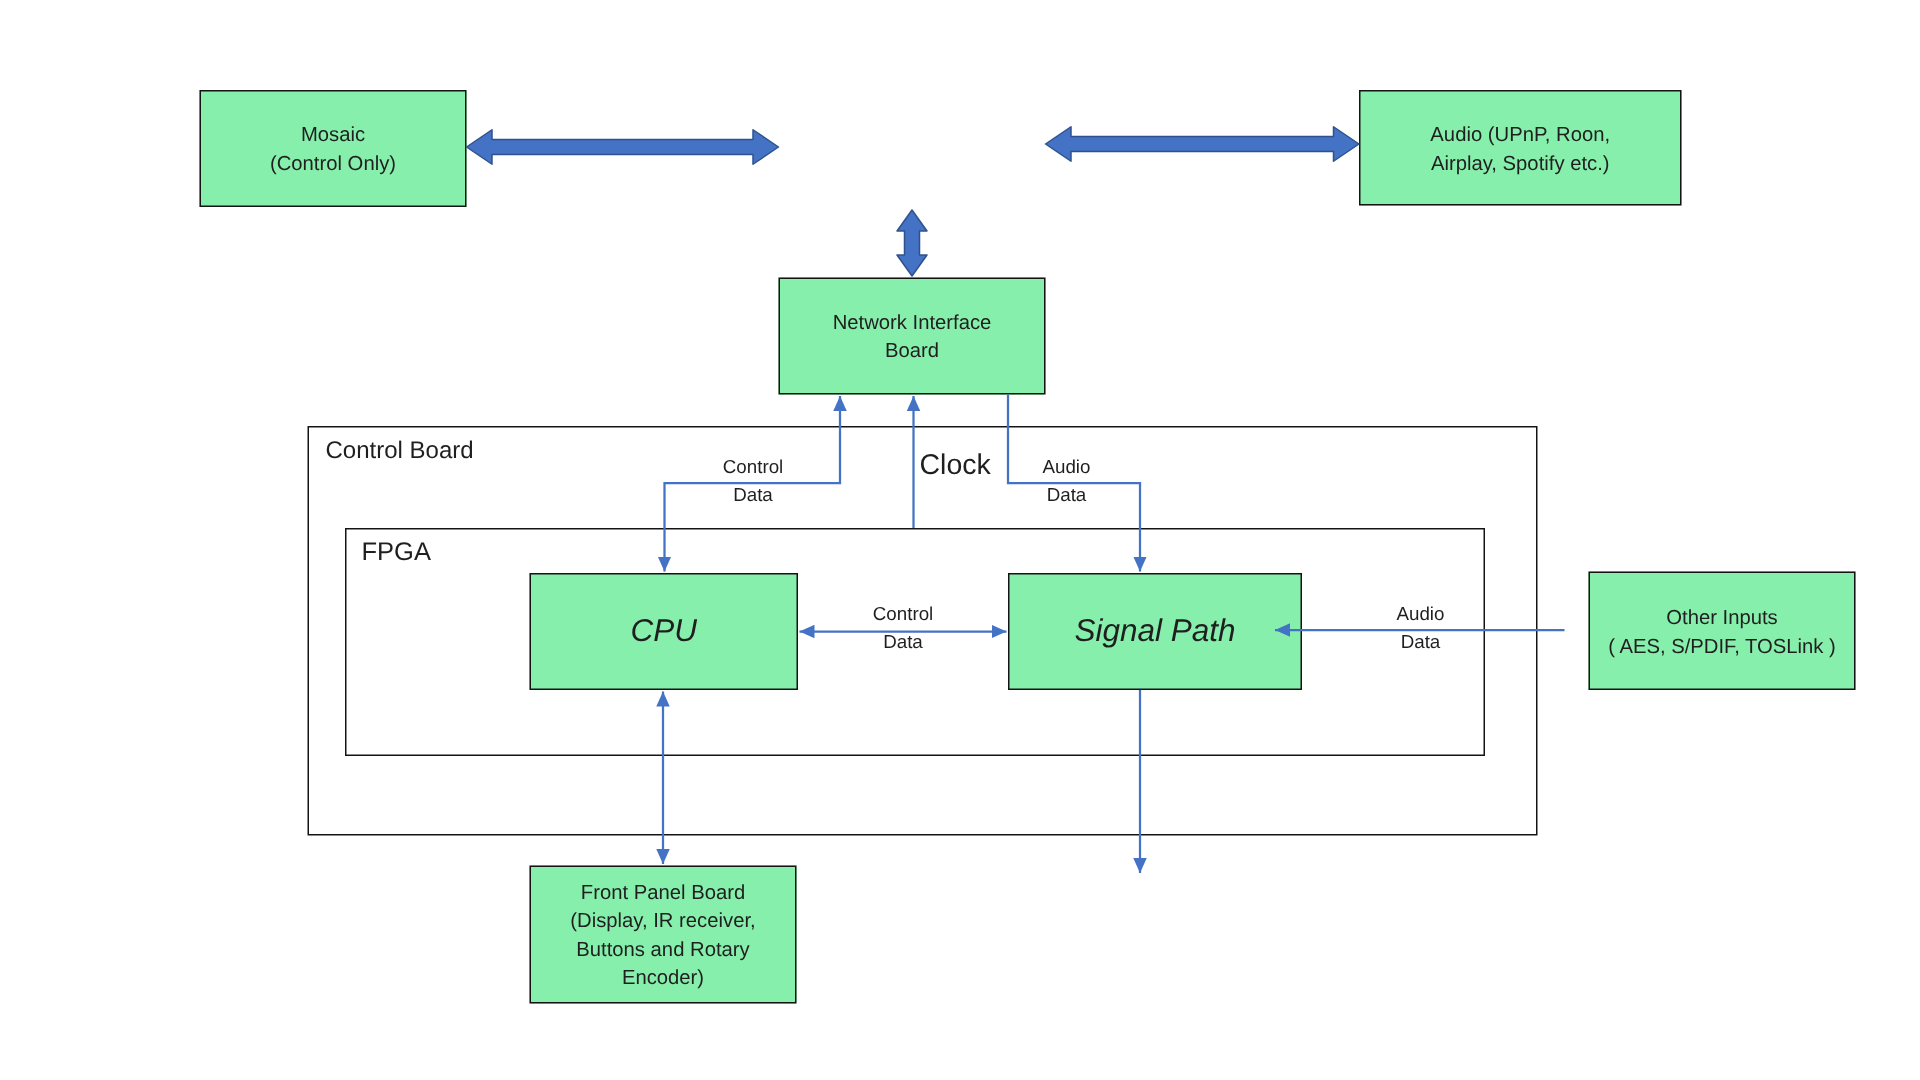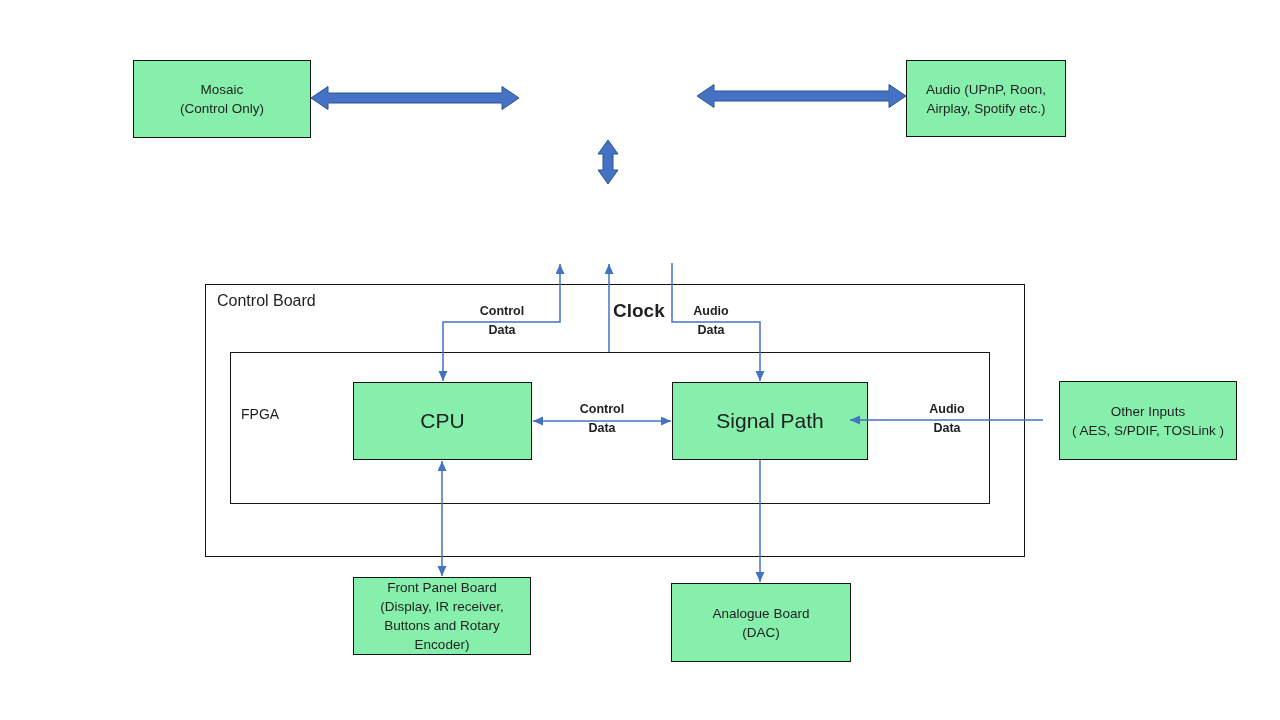--- a/index.html
+++ b/index.html
@@ -23,43 +23,43 @@
     z-index:2;
   }
   .box .txt{
     white-space:pre-line;
     font-size:13.5px;
     line-height:19px;
   }
   .box .txt.big{
     font-size:21px;
     line-height:24px;
+    font-style:italic;
   }
   .group{
     position:absolute;
     background:#ffffff;
     border:1.5px solid #141414;
     box-sizing:border-box;
     z-index:1;
   }
   .group .glabel{
     position:absolute;
     white-space:nowrap;
   }
   .glabel.cb{ left:11px; top:7px; font-size:16px; }
-  .glabel.fp{ left:10px; top:5px; font-size:14px;margin-top:48px; }
+  .glabel.fp{ left:10px; top:5px; font-size:17px; }
   .clabel{
     position:absolute;
     z-index:4;
     font-size:12.5px;
     line-height:19px;
     text-align:center;
     white-space:pre-line;
     transform:translateX(-50%);
-    font-weight:bold;
   }
   .clabel.noshift{ transform:none; text-align:left; font-size:19px; }
   svg.wires{
     position:absolute;
     left:0;top:0;
     width:1280px;height:720px;
     z-index:3;
     pointer-events:none;
   }
   .thin{
@@ -86,50 +86,50 @@
   <div class="group" style="left:230px;top:352px;width:760px;height:152px;">
     <span class="glabel fp">FPGA</span>
   </div>
 
   <div class="box" style="left:133px;top:60px;width:178px;height:78px;">
     <span class="txt">Mosaic
 (Control Only)</span>
   </div>
 
 
-  <div class="box" style="left:906px;top:60px;width:160px;height:77px;">
+  <div class="box" style="left:906px;top:60px;width:215px;height:77px;">
     <span class="txt">Audio (UPnP, Roon,
 Airplay, Spotify etc.)</span>
   </div>
 
+  <div class="box" style="left:519px;top:185px;width:178px;height:78px;">
+    <span class="txt">Network Interface
+Board</span>
+  </div>
 
   <div class="box" style="left:353px;top:382px;width:179px;height:78px;">
     <span class="txt big">CPU</span>
   </div>
 
   <div class="box" style="left:672px;top:382px;width:196px;height:78px;">
     <span class="txt big">Signal Path</span>
   </div>
 
   <div class="box" style="left:1043px;top:381px;width:178px;height:79px;margin-left:16px;">
     <span class="txt">Other Inputs
 ( AES, S/PDIF, TOSLink )</span>
   </div>
 
-  <div class="box" style="left:353px;top:577px;width:178px;height:78px;">
+  <div class="box" style="left:353px;top:577px;width:178px;height:92px;">
     <span class="txt">Front Panel Board
 (Display, IR receiver,
 Buttons and Rotary
 Encoder)</span>
   </div>
 
-  <div class="box" style="left:671px;top:583px;width:180px;height:79px;">
-    <span class="txt">Analogue Board
-(DAC)</span>
-  </div>
 
   <svg class="wires" viewBox="0 0 1280 720">
     <defs>
       <marker id="ah" markerUnits="userSpaceOnUse" markerWidth="12" markerHeight="11" refX="10" refY="4.5" orient="auto-start-reverse">
         <path d="M0,0 L10,4.5 L0,9 z" fill="#4472C4"></path>
       </marker>
     </defs>
 
     <polygon class="thick" points="311,98 328,86.5 328,93 502,93 502,86.5 519,98 502,109.5 502,103 328,103 328,109.5"></polygon>
     <polygon class="thick" points="697,96 714,84.5 714,91 889,91 889,84.5 906,96 889,107.5 889,101 714,101 714,107.5"></polygon>

